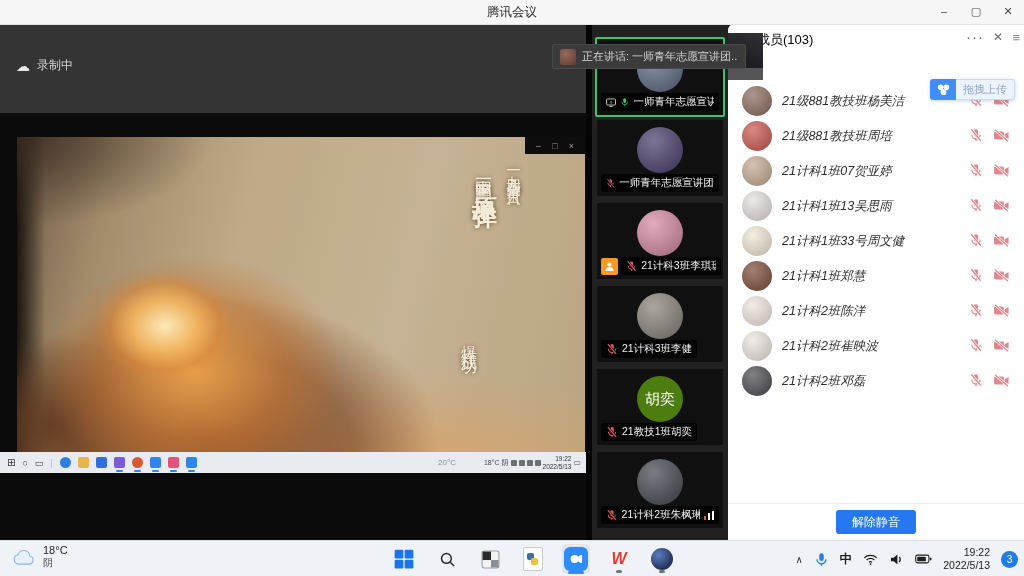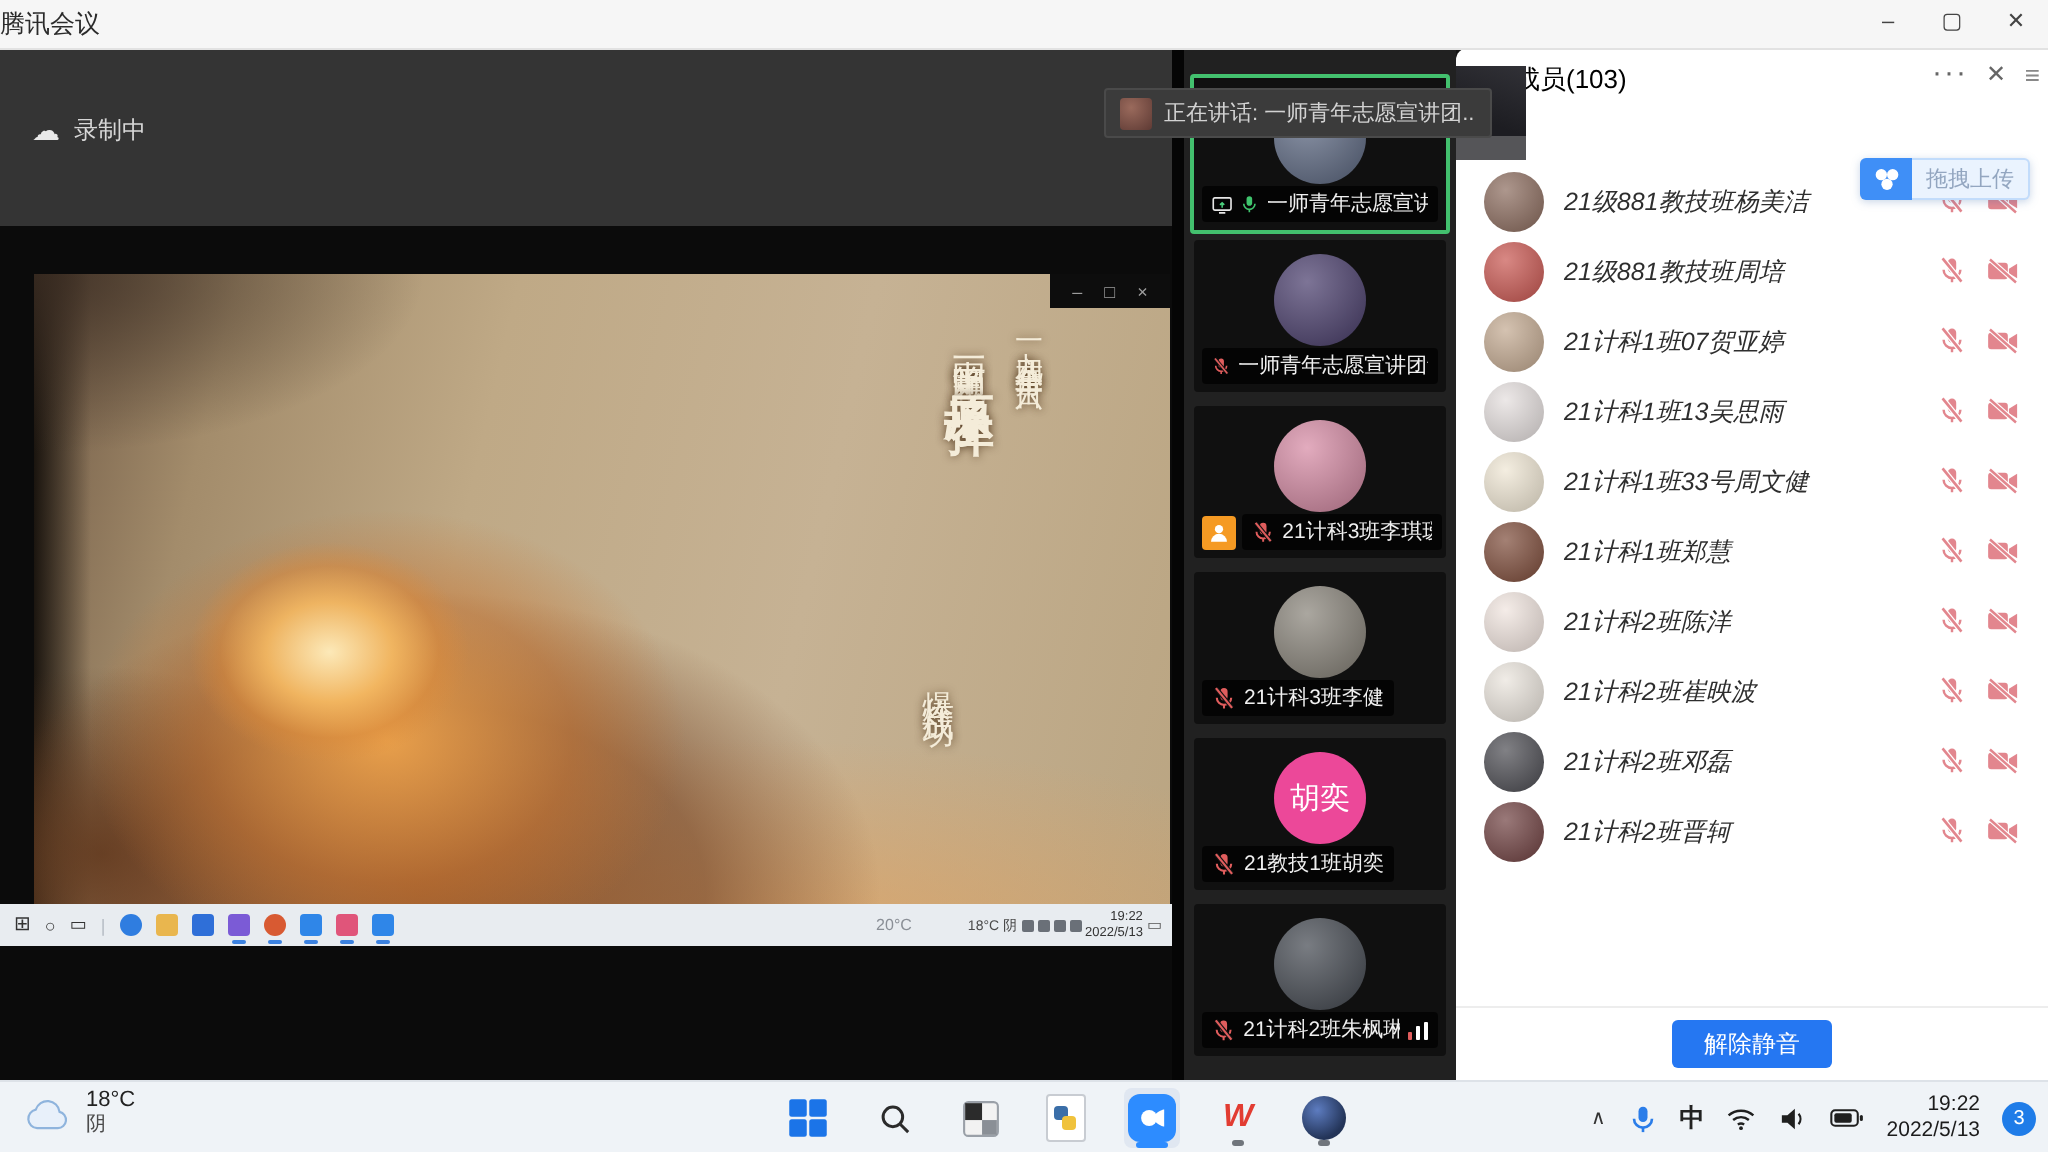--- a/index.html
+++ b/index.html
@@ -3,21 +3,21 @@
 <meta charset="utf-8">
 <style>
   html,body{margin:0;padding:0;background:#000;}
   .app{position:relative;width:1024px;height:576px;overflow:hidden;
        font-family:"Liberation Sans","DejaVu Sans",sans-serif;
        -webkit-font-smoothing:antialiased;}
   
   .titlebar{position:absolute;left:0;top:0;width:1024px;height:24px;background:#f6f6f6;
             border-bottom:1px solid #e2e2e2;z-index:40;}
   .titlebar .t{position:absolute;left:0;right:0;top:0;height:19px;line-height:24px;
-               text-align:left;font-size:12.5px;color:#2b2b2b;}
+               text-align:center;font-size:12.5px;color:#2b2b2b;}
   .wbtns{position:absolute;right:0;top:0;height:24px;display:flex;}
   .wbtn{width:32px;height:24px;line-height:23px;text-align:center;font-size:11px;color:#444;cursor:default;}
   
   .main{position:absolute;left:0;top:24px;width:1024px;height:516px;background:#161616;}
   .share-top{position:absolute;left:0;top:0;width:592px;height:89px;background:#343434;}
   .rec{position:absolute;left:16px;top:33px;display:flex;align-items:center;gap:7px;
        color:#d6d6d6;font-size:12px;}
   .rec .cloud{font-size:14px;color:#e9e9e9;}
   .desktop{position:absolute;left:0;top:89px;width:592px;height:427px;background:#0b0b0b;}
   
@@ -339,21 +339,21 @@
         <span class="tav-c" style="background-color: rgb(138, 133, 123);"></span>
         <div class="tlabel">
           <svg class="ic mic-off-d" width="12" height="12">
               <use href="#i-mic-off-d"></use>
             </svg>
           <span class="nm">21计科3班李健</span>
         </div>
       </div>
 
       <div class="tile" style="top:345px;">
-        <span class="tav-c txt" style="background-color: #ec4899;">胡奕</span>
+        <span class="tav-c txt" style="background-color: #4d7c0f;">胡奕</span>
         <div class="tlabel">
           <svg class="ic mic-off-d" width="12" height="12">
               <use href="#i-mic-off-d"></use>
             </svg>
           <span class="nm">21教技1班胡奕</span>
         </div>
       </div>
 
       <div class="tile" style="top:428px;">
         <span class="tav-c" style="background-color: rgb(69, 74, 82);"></span>
@@ -487,32 +487,20 @@
                 <use href="#i-mic-off-l"></use>
               </svg>
               <svg class="ic" width="17" height="13">
                 <use href="#i-cam-off"></use>
               </svg>
             </span>
         </div>
         <div class="mrow">
           <span class="mav" style="background-color: rgb(74, 74, 80);"></span>
           <span class="mname">21计科2班邓磊</span>
-          <span class="mics">
-              <svg class="ic" width="14" height="14">
-                <use href="#i-mic-off-l"></use>
-              </svg>
-              <svg class="ic" width="17" height="13">
-                <use href="#i-cam-off"></use>
-              </svg>
-            </span>
-        </div>
-        <div class="mrow">
-          <span class="mav" style="background-color: rgb(110, 63, 63);"></span>
-          <span class="mname">21计科2班晋轲</span>
           <span class="mics">
               <svg class="ic" width="14" height="14">
                 <use href="#i-mic-off-l"></use>
               </svg>
               <svg class="ic" width="17" height="13">
                 <use href="#i-cam-off"></use>
               </svg>
             </span>
         </div>
       </div>

